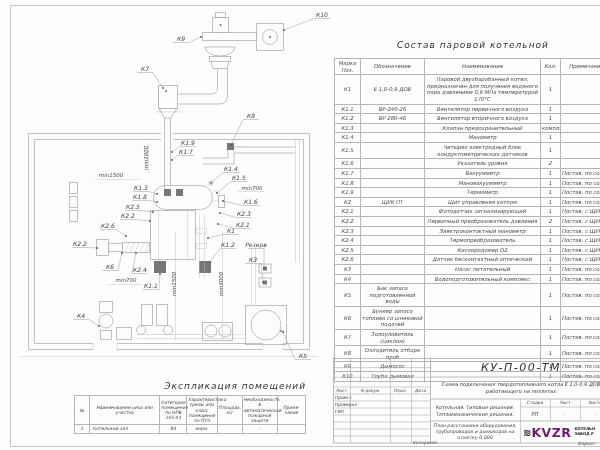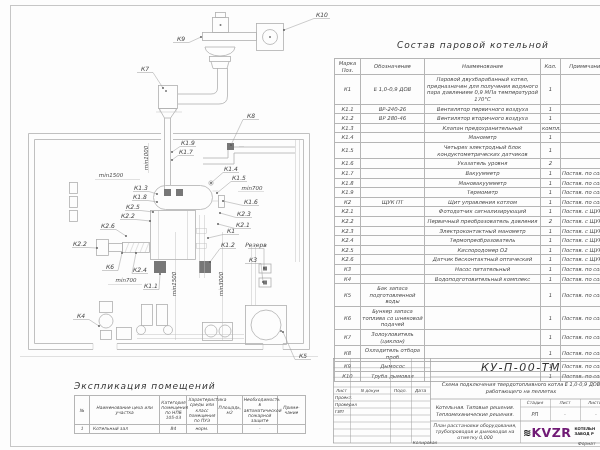--- a/index.html
+++ b/index.html
@@ -19,21 +19,21 @@
   
   .eq-wrap{position:absolute;left:334px;top:40px;width:278px;}
   .eq-title{font-style:italic;font-size:9px;text-align:center;letter-spacing:1px;color:#333;margin-bottom:8px;}
   table{border-collapse:collapse;table-layout:fixed;width:100%;}
   .eq td,.eq th,.expl td,.expl th{border:0.6px solid #b5b5b5;font-weight:normal;
       font-style:italic;text-align:center;vertical-align:middle;padding:1px 1px;color:#4a4a4a;}
   .eq{font-size:5.3px;line-height:1.25;}
   .eq .c-note{text-align:left;white-space:nowrap;overflow:hidden;}
   
   .expl-wrap{position:absolute;left:74px;top:381px;width:232px;}
-  .expl-title{font-style:italic;font-size:9px;text-align:left;letter-spacing:1px;color:#333;margin-bottom:4px;}
+  .expl-title{font-style:italic;font-size:9px;text-align:right;letter-spacing:1px;color:#333;margin-bottom:4px;}
   .expl{font-size:4.4px;line-height:1.2;}
   .expl .c-name{text-align:left;padding-left:3px;}
 
   
   .tb{position:absolute;left:333px;top:358px;width:279px;height:85px;font-style:italic;}
   .tb .cell{position:absolute;overflow:hidden;}
   .tb-code{left:97px;top:0;width:182px;height:19px;line-height:19px;text-align:center;
            font-size:11px;letter-spacing:1.5px;color:#333;}
   .tb-sub{left:97px;top:19px;width:182px;height:22px;font-size:5px;text-align:center;padding-top:4px;line-height:1.35;}
   .tb-proj{left:97px;top:41px;width:90px;height:22px;font-size:4.9px;text-align:center;padding-top:5px;line-height:1.35;}

